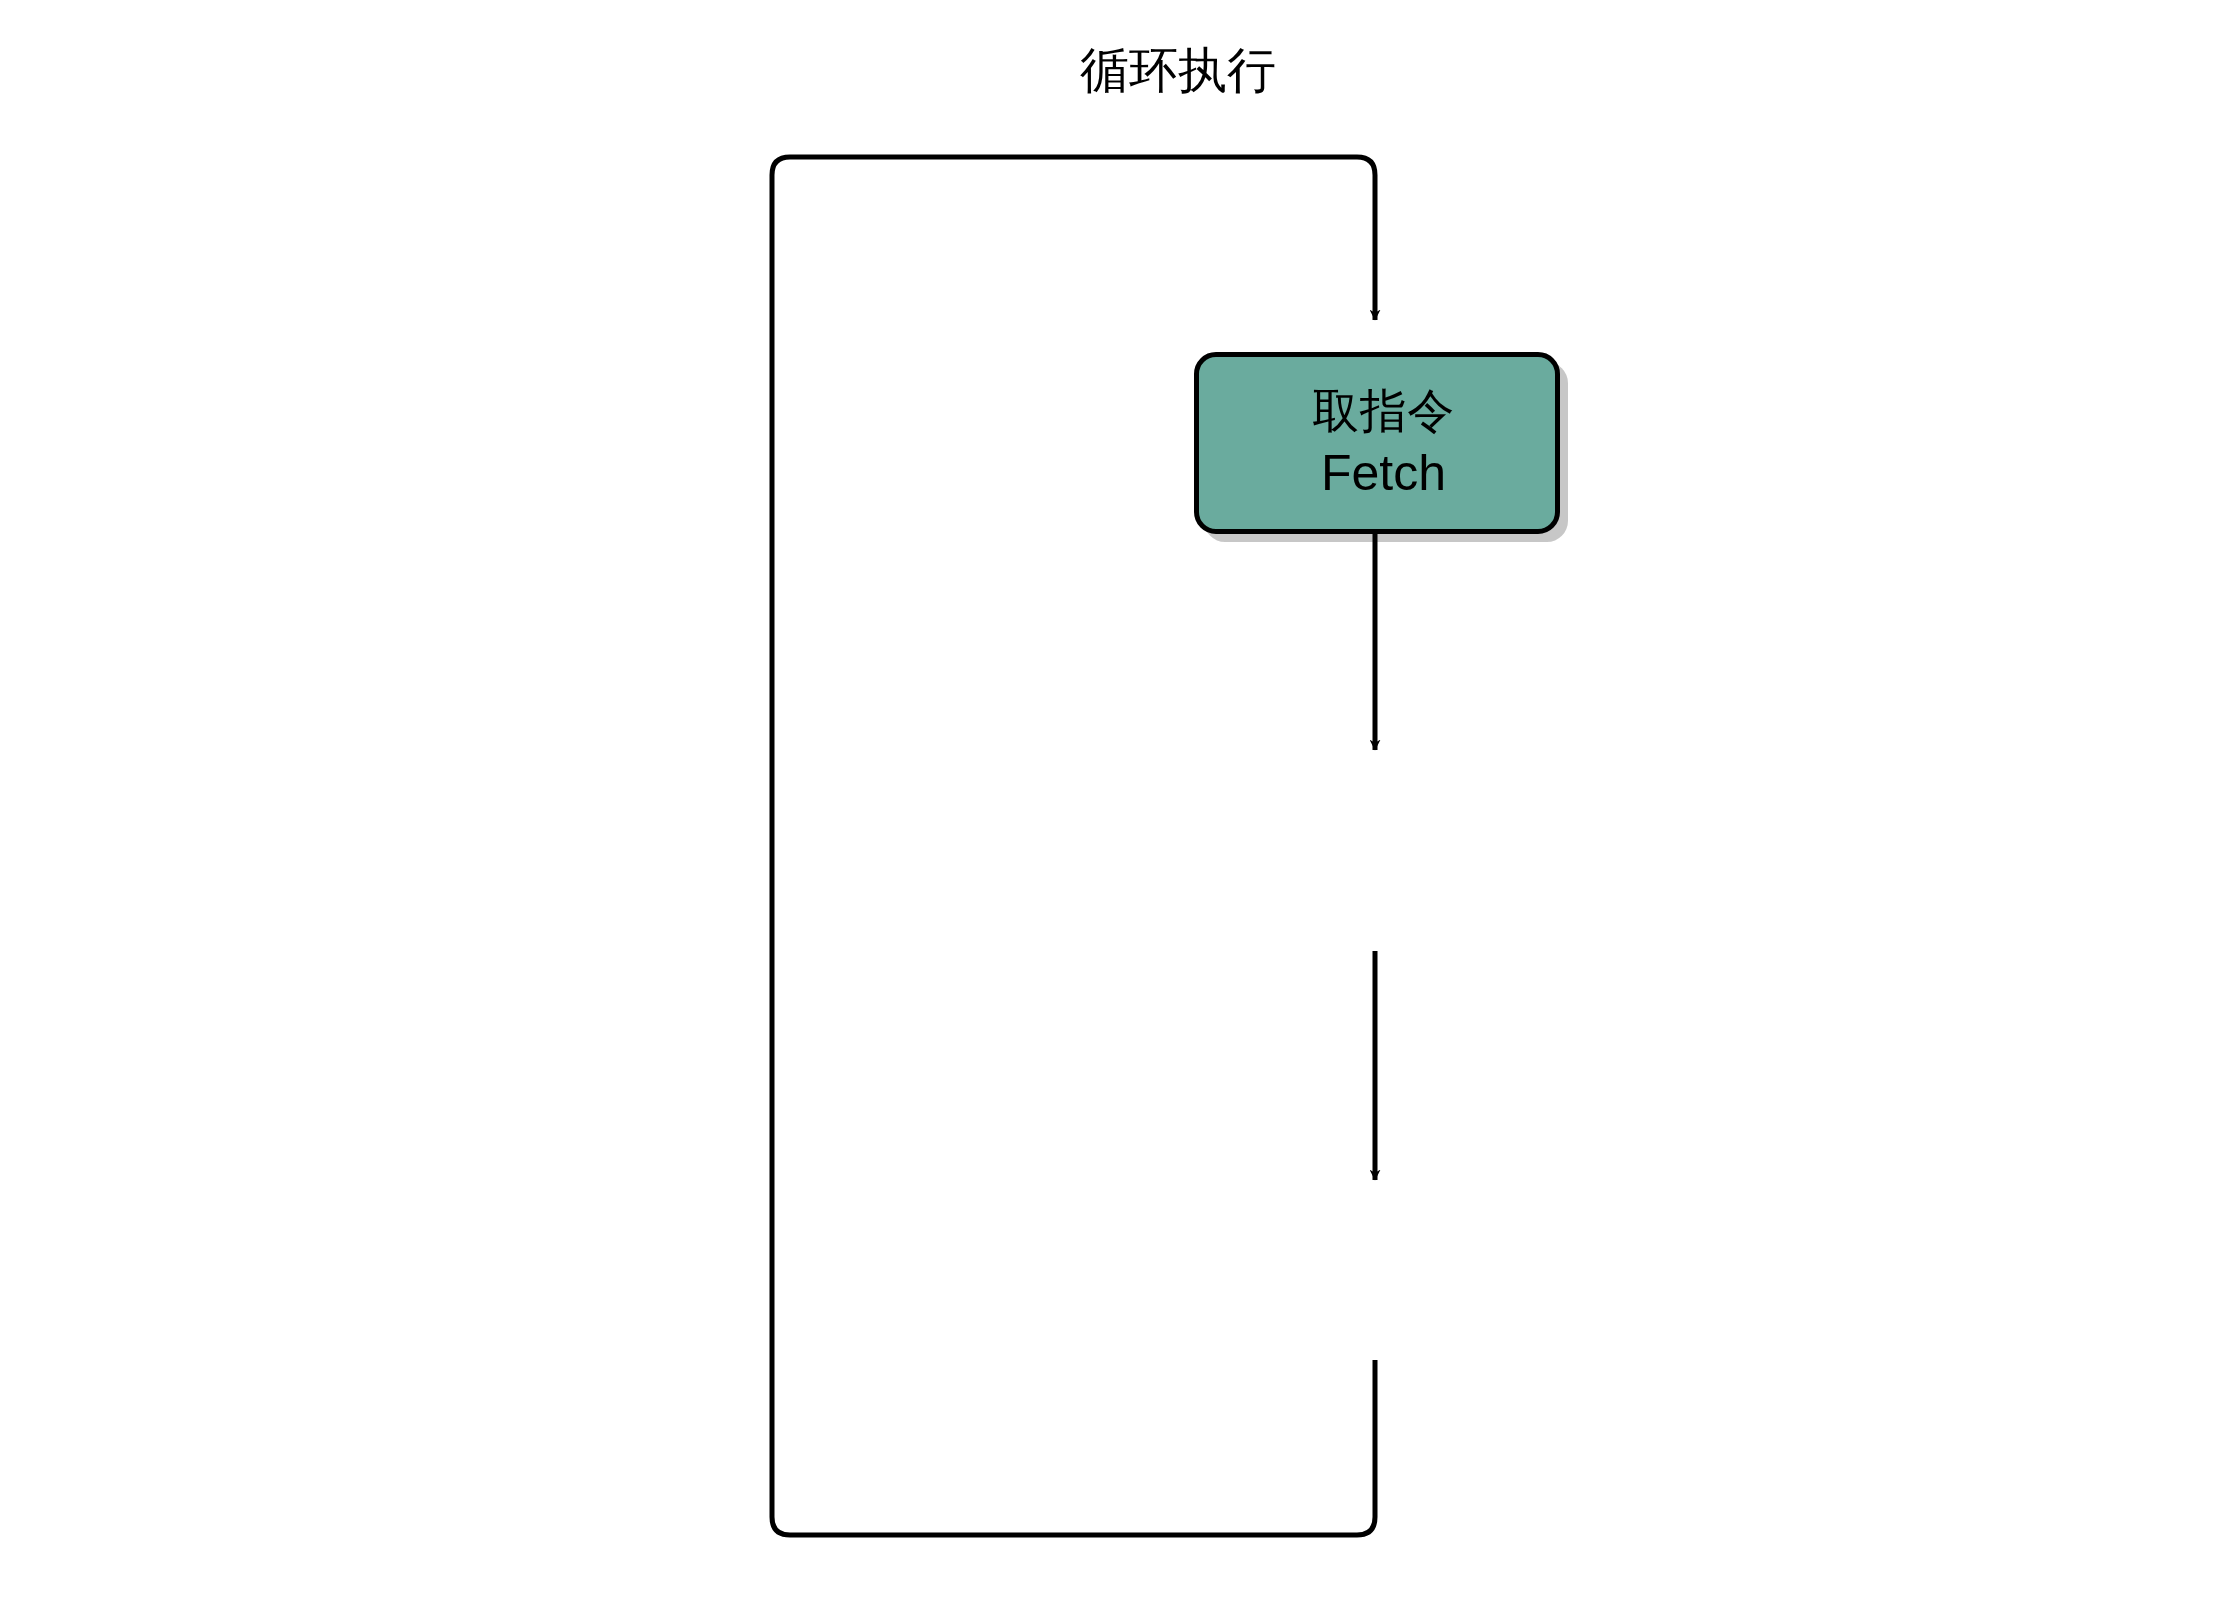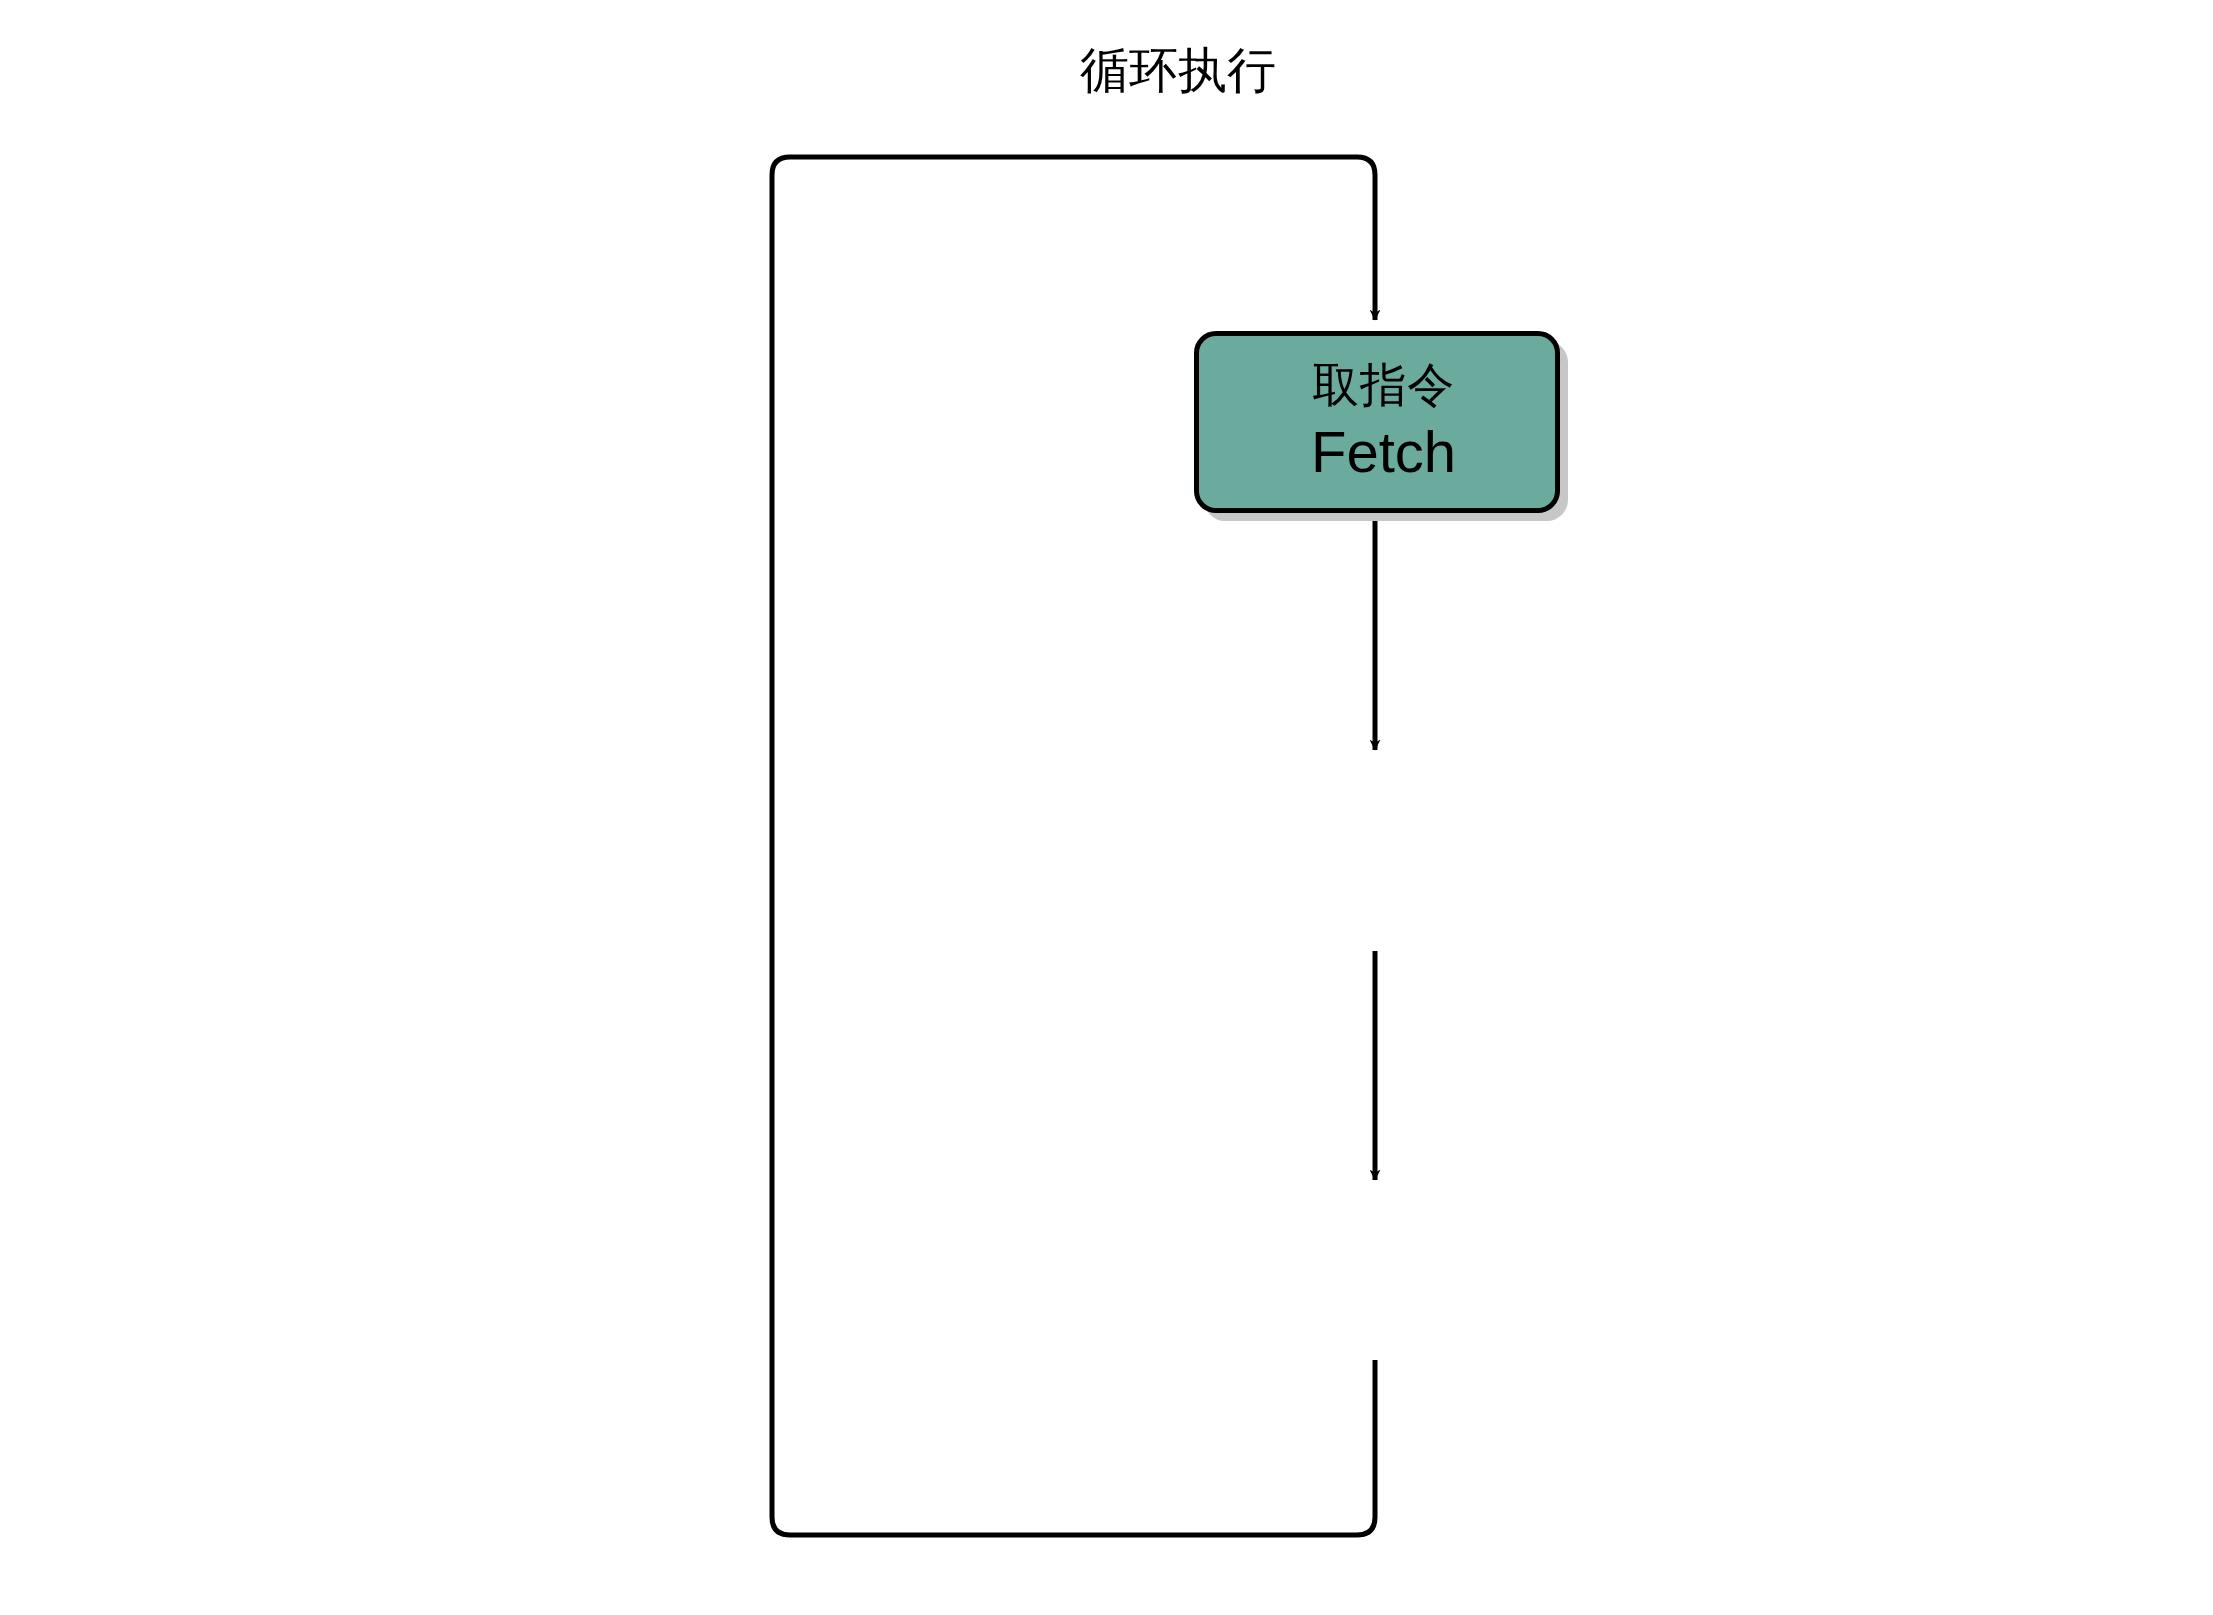--- a/index.html
+++ b/index.html
@@ -60,25 +60,25 @@
     align-items: center;
     justify-content: center;
     color: #000000;
   }
   .node .line-cn {
     font-size: 47px;
     line-height: 1.28;
     letter-spacing: 0.5px;
   }
   .node .line-en {
-    font-size: 58px;
+    font-size: 50px;
     line-height: 1.28;
   }
 
-  #node-fetch   { left: 1146px; top: 331px; padding-left: 13px; }
+  #node-fetch   { left: 1146px; top: 352px; padding-left: 13px; }
   #node-decode  { left: 1146px; top: 764px; }
   #node-execute { left: 1146px; top: 1194px; }
 </style>
 </head>
 <body>
 
 <div id="diagram-root">
 
   <svg class="canvas-svg" viewBox="0 0 2213 1615" xmlns="http://www.w3.org/2000/svg">
 

